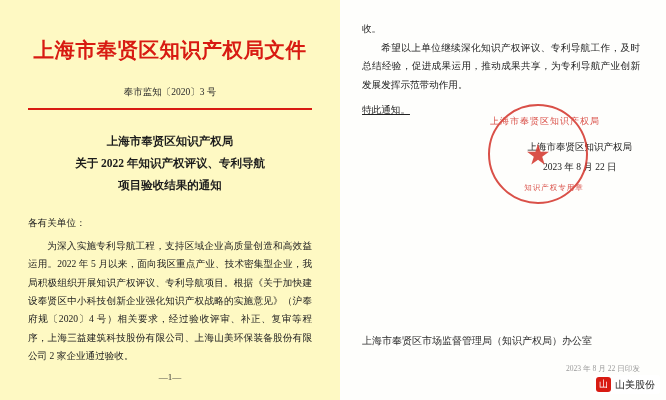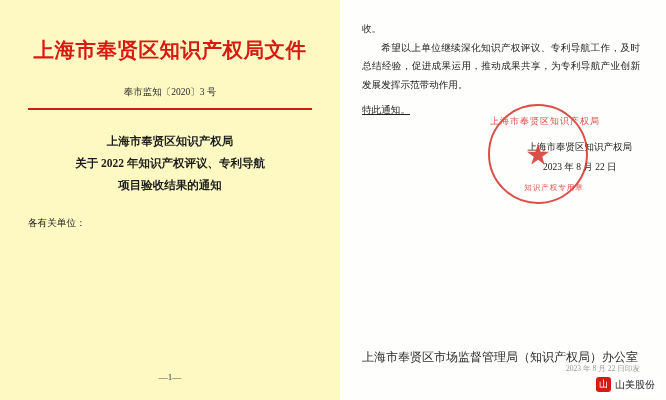--- a/index.html
+++ b/index.html
@@ -154,22 +154,22 @@
     width: 100%;
     text-align: center;
     color: #d4342b;
     font-size: 7.5px;
     letter-spacing: 1px;
     white-space: nowrap;
   }
   .footer-left {
     position: absolute;
     left: 22px;
-    bottom: 34px;
-    font-size: 12px;
+    bottom: 52px;
+    font-size: 10px;
     color: #2b2b2b;
     white-space: nowrap;
   }
   .footer-right {
     position: absolute;
     right: 26px;
     bottom: 26px;
     font-size: 7.6px;
     color: #9a9a9a;
     white-space: nowrap;
@@ -224,20 +224,23 @@
     <div class="red-rule"></div>
 
     <div class="subject">
       <div>上海市奉贤区知识产权局</div>
       <div>关于 2022 年知识产权评议、专利导航</div>
       <div>项目验收结果的通知</div>
     </div>
 
     <div class="salutation">各有关单位：</div>
 
+    <div class="body-para">
+      <span class="indent"></span><span>为深入实施专利导航工程，支持区域企业高质量创造和高效益运用。2022 年 5 月以来，面向我区重点产业、技术密集型企业，我局积极组织开展知识产权评议、专利导航项目。根据《关于加快建设奉贤区中小科技创新企业强化知识产权战略的实施意见》（沪奉府规〔2020〕4 号）相关要求，经过验收评审、补正、复审等程序，上海三益建筑科技股份有限公司、上海山美环保装备股份有限公司 2 家企业通过验收。</span>
+    </div>
 
     <div class="page-no">—1—</div>
   </div>
 
   <div class="gutter"></div>
 
   <div class="page-right">
     <div class="r-para first">收。</div>
 
     <div class="r-para">

